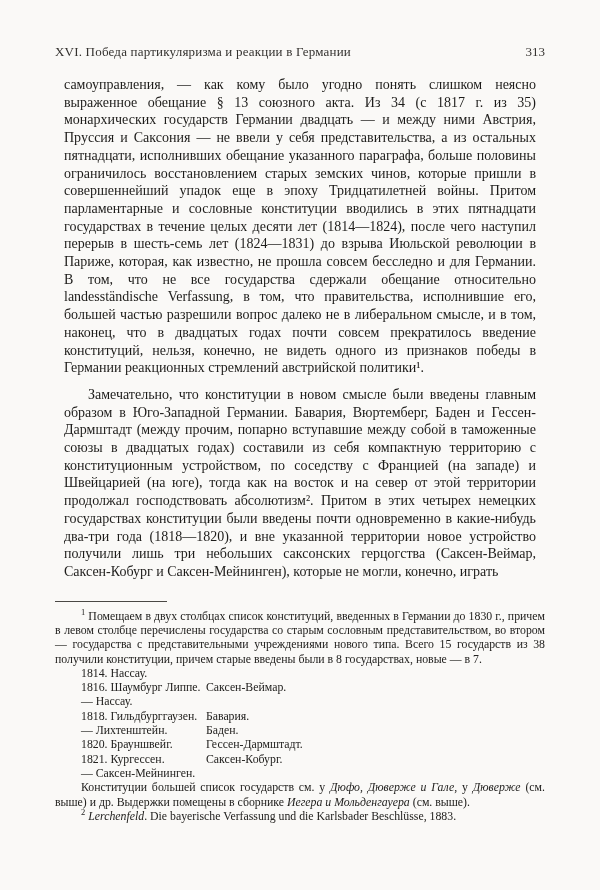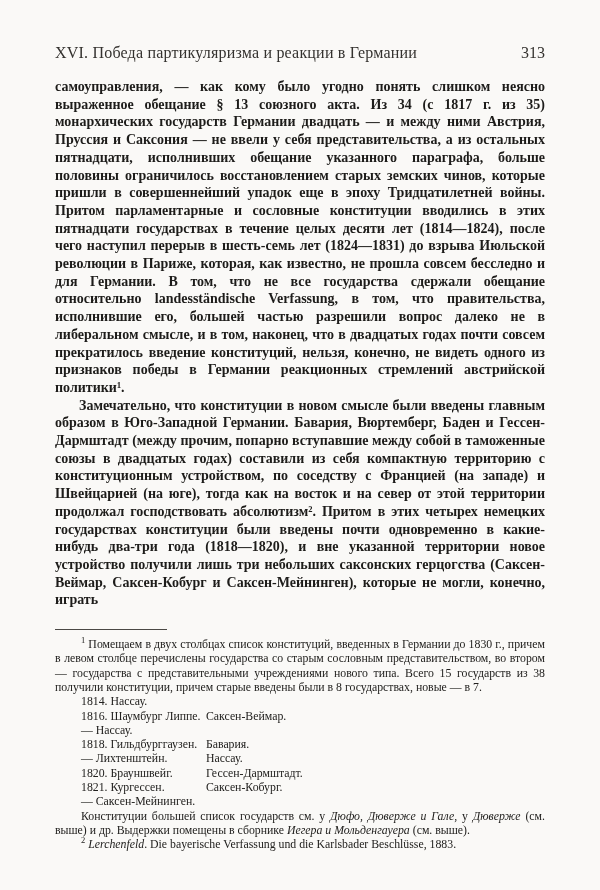--- a/index.html
+++ b/index.html
@@ -11,30 +11,30 @@
     color: #1d1c1a;
   }
   .page {
     width: 600px; height: 890px;
     background: #faf9f7;
     padding: 44px 55px 0 55px;
     overflow: hidden;
   }
   .running-head {
     display: flex; justify-content: space-between; align-items: baseline;
-    font-size: 16px; color: #34322f;
+    font-size: 13px; color: #34322f;
   }
   .rh-title { letter-spacing: 0.2px; }
   .body-text {
     margin-top: 16px;
     font-size: 14px; line-height: 17.7px;
     text-align: justify;
     hyphens: auto;
   }
-  .para { margin: 0; text-indent: 24px; font-weight: bold; }
+  .para { margin: 9px; text-indent: 24px; }
   .para.no-indent { text-indent: 0; }
   .footnotes {
     font-size: 11.8px; line-height: 14.3px;
     text-align: justify;
     hyphens: auto;
     color: #22211f;
   }
   .fn-rule {
     width: 112px; height: 0;
     border-top: 1px solid #4a4845;
@@ -79,21 +79,21 @@
       <div class="fn-row">
         <span class="c1">— Нассау.</span>
         <span class="c2"></span>
       </div>
       <div class="fn-row">
         <span class="c1">1818. Гильдбурггаузен.</span>
         <span class="c2">Бавария.</span>
       </div>
       <div class="fn-row">
         <span class="c1">— Лихтенштейн.</span>
-        <span class="c2">Нассау.</span>
+        <span class="c2">Баден.</span>
       </div>
       <div class="fn-row">
         <span class="c1">1820. Брауншвейг.</span>
         <span class="c2">Гессен-Дармштадт.</span>
       </div>
       <div class="fn-row">
         <span class="c1">1821. Кургессен.</span>
         <span class="c2">Саксен-Кобург.</span>
       </div>
       <div class="fn-row">

